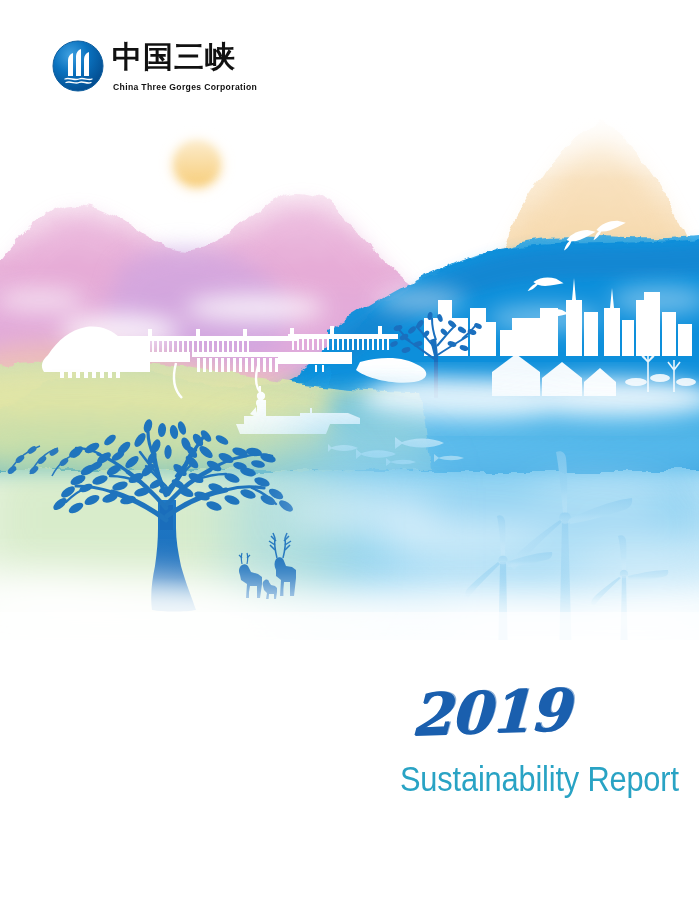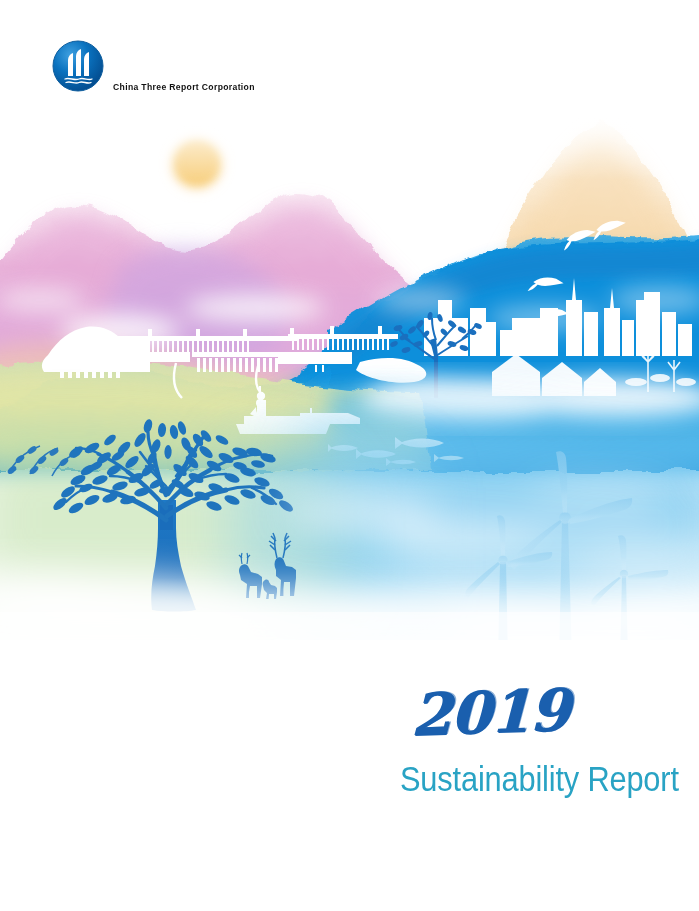--- a/index.html
+++ b/index.html
@@ -725,21 +725,22 @@
         <path d="M16,36 L16,20 C16,17 18,14 21,13 L21,36 Z"></path>
         <path d="M24,36 L24,16 C24,13 26,10 29,9 L29,36 Z"></path>
         <path d="M32,36 L32,19 C32,16 34,13 37,12 L37,36 Z"></path>
       </g>
 
       <g stroke="#ffffff" stroke-width="1.3" fill="none" stroke-linecap="round">
         <path d="M13,39 C18,37 22,41 27,39 C32,37 36,41 40,39"></path>
         <path d="M14,42.5 C19,40.5 23,44.5 27,42.5 C31,40.5 35,44.5 39,42.5"></path>
       </g>
     </svg>
-    <div id="logo-en">China Three Report Corporation</div>
+    <div id="logo-cn">中国三峡</div>
+    <div id="logo-en">China Three Gorges Corporation</div>
   </div>
 
   <div id="title-block">
     <div id="year">2019</div>
     <div id="report-title">Sustainability Report</div>
   </div>
 
 </div>
 
 </body></html>

